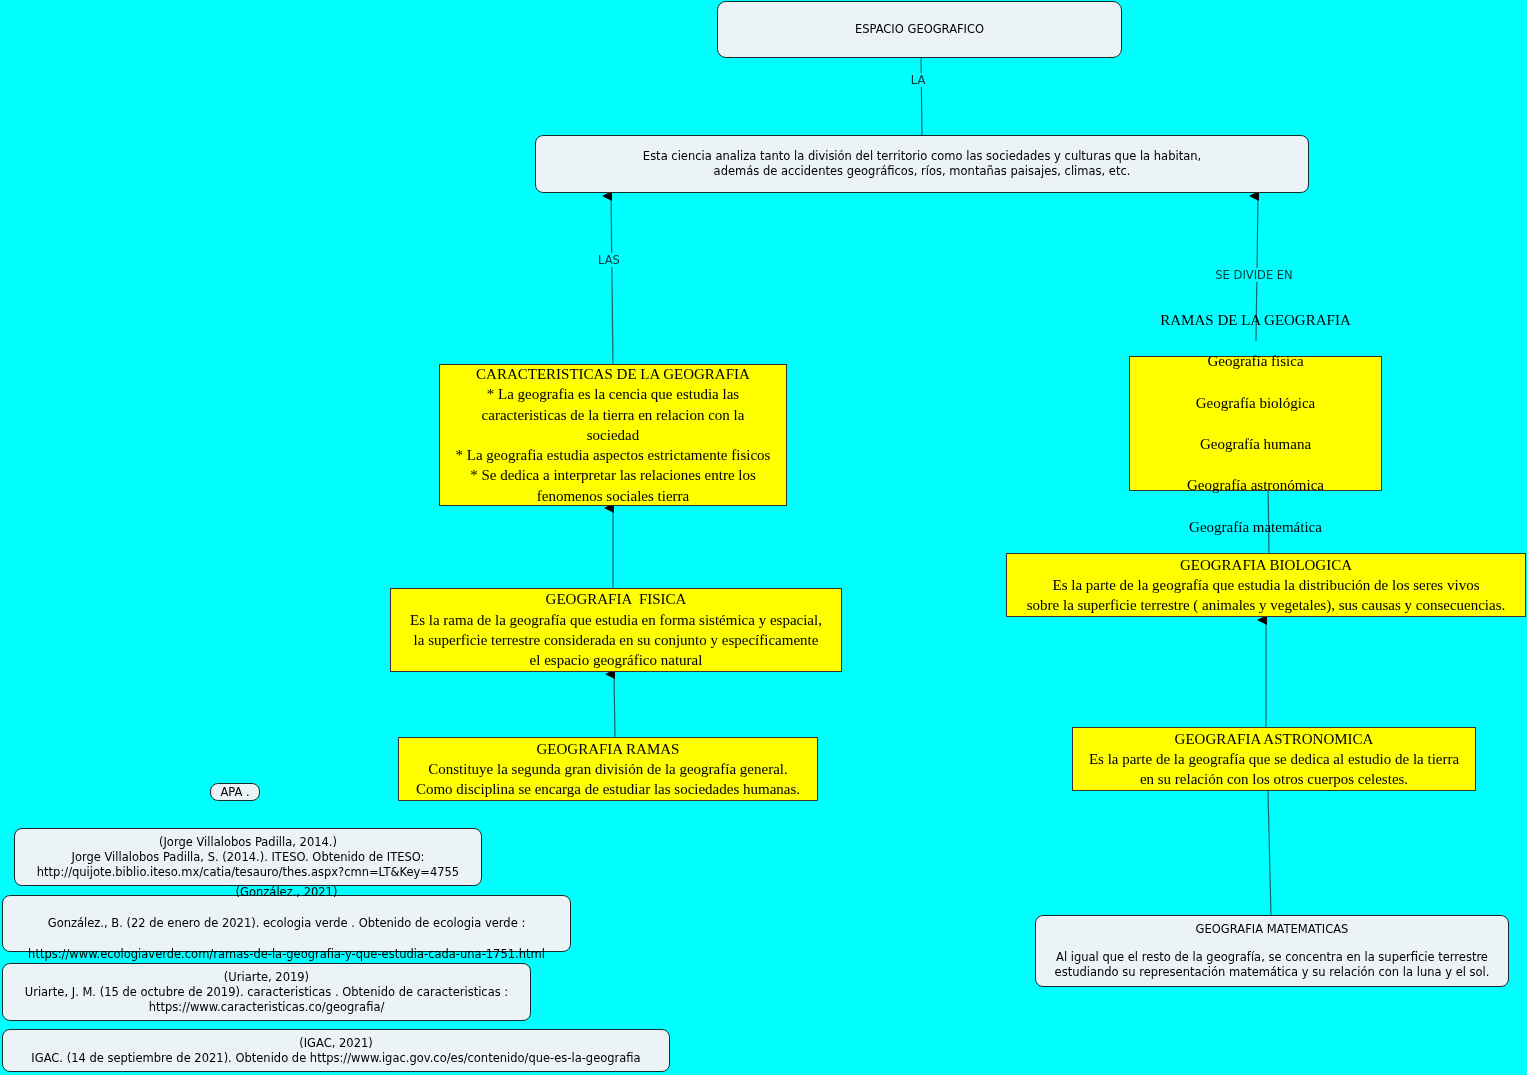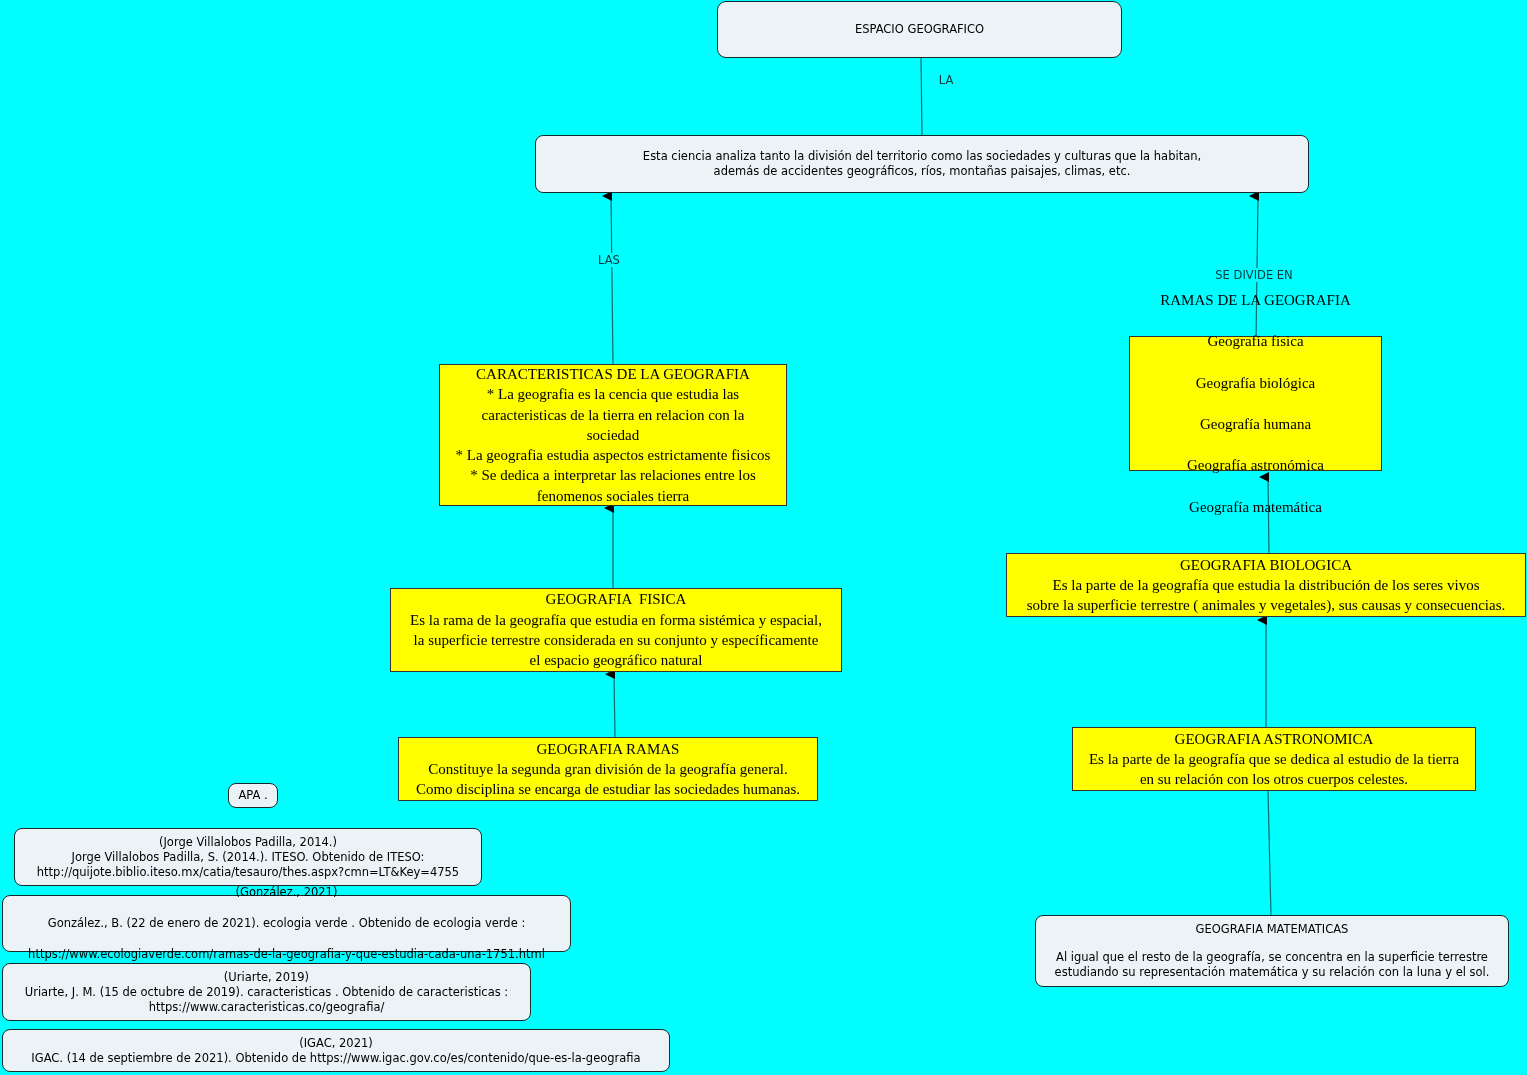--- a/index.html
+++ b/index.html
@@ -81,21 +81,21 @@
 
   <line x1="615" y1="738" x2="614" y2="674" stroke="#0B6B6B" stroke-width="1.2" marker-end="url(#arrowhead)"></line>
 
   <line x1="1269" y1="554" x2="1268" y2="477" stroke="#0B6B6B" stroke-width="1.2" marker-end="url(#arrowhead)"></line>
 
   <line x1="1266" y1="728" x2="1266" y2="620" stroke="#0B6B6B" stroke-width="1.2" marker-end="url(#arrowhead)"></line>
 
   <line x1="1271" y1="916" x2="1268" y2="791" stroke="#0B6B6B" stroke-width="1.2"></line>
 </svg>
 
-<span class="link-label" style="left:946px; top:80px;">LA</span>
+<span class="link-label" style="left:918px; top:80px;">LA</span>
 <span class="link-label" style="left:609px; top:260px;text-align:center;">LAS</span>
 <span class="link-label" style="left:1254px; top:275px;">SE DIVIDE EN</span>
 
 <div class="node gray" style="left:717px; top:1px; width:405px; height:57px; border-radius:9px;">
   <span class="line">ESPACIO GEOGRAFICO</span>
 </div>
 
 <div class="node gray" style="left:535px; top:135px; width:774px; height:58px;">
   <span class="line">Esta ciencia analiza tanto la división del territorio como las sociedades y culturas que la habitan,</span>
   <span class="line">además de accidentes geográficos, ríos, montañas paisajes, climas, etc.</span>
@@ -104,21 +104,21 @@
 <div class="node yellow" style="left:439px; top:364px; width:348px; height:142px;">
   <span class="line">CARACTERISTICAS DE LA GEOGRAFIA</span>
   <span class="line">* La geografia es la cencia que estudia las</span>
   <span class="line">caracteristicas de la tierra en relacion con la</span>
   <span class="line">sociedad</span>
   <span class="line">* La geografia estudia aspectos estrictamente fisicos</span>
   <span class="line">* Se dedica a interpretar las relaciones entre los</span>
   <span class="line">fenomenos sociales tierra</span>
 </div>
 
-<div class="node yellow" style="left:1129px; top:336px; width:253px; height:135px;gap:21px;">
+<div class="node yellow" style="left:1129px; top:356px; width:253px; height:135px;gap:21px;">
   <span class="line">RAMAS DE LA GEOGRAFIA</span>
   <span class="line">Geografía física</span>
   <span class="line">Geografía biológica</span>
   <span class="line">Geografía humana</span>
   <span class="line">Geografía astronómica</span>
   <span class="line">Geografía matemática</span>
 </div>
 
 <div class="node yellow" style="left:390px; top:588px; width:452px; height:84px;">
   <span class="line" style="white-space:pre;">GEOGRAFIA  FISICA</span>
@@ -145,21 +145,21 @@
   <span class="line">en su relación con los otros cuerpos celestes.</span>
 </div>
 
 <div class="node gray" style="left:1035px; top:915px; width:474px; height:72px;">
   <span class="line">GEOGRAFIA MATEMATICAS</span>
   <span class="spacer"></span>
   <span class="line">Al igual que el resto de la geografía, se concentra en la superficie terrestre</span>
   <span class="line">estudiando su representación matemática y su relación con la luna y el sol.</span>
 </div>
 
-<div class="node gray" style="left:228px; top:783px; width:50px; height:25px;">
+<div class="node gray" style="left:210px; top:783px; width:50px; height:18px;">
   <span class="line">APA .</span>
 </div>
 
 <div class="node gray" style="left:14px; top:828px; width:468px; height:58px;">
   <span class="line">(Jorge Villalobos Padilla, 2014.)</span>
   <span class="line">Jorge Villalobos Padilla, S. (2014.). ITESO. Obtenido de ITESO:</span>
   <span class="line">http://quijote.biblio.iteso.mx/catia/tesauro/thes.aspx?cmn=LT&amp;Key=4755</span>
 </div>
 
 <div class="node gray" style="left:2px; top:895px; width:569px; height:57px;gap:16px;">

